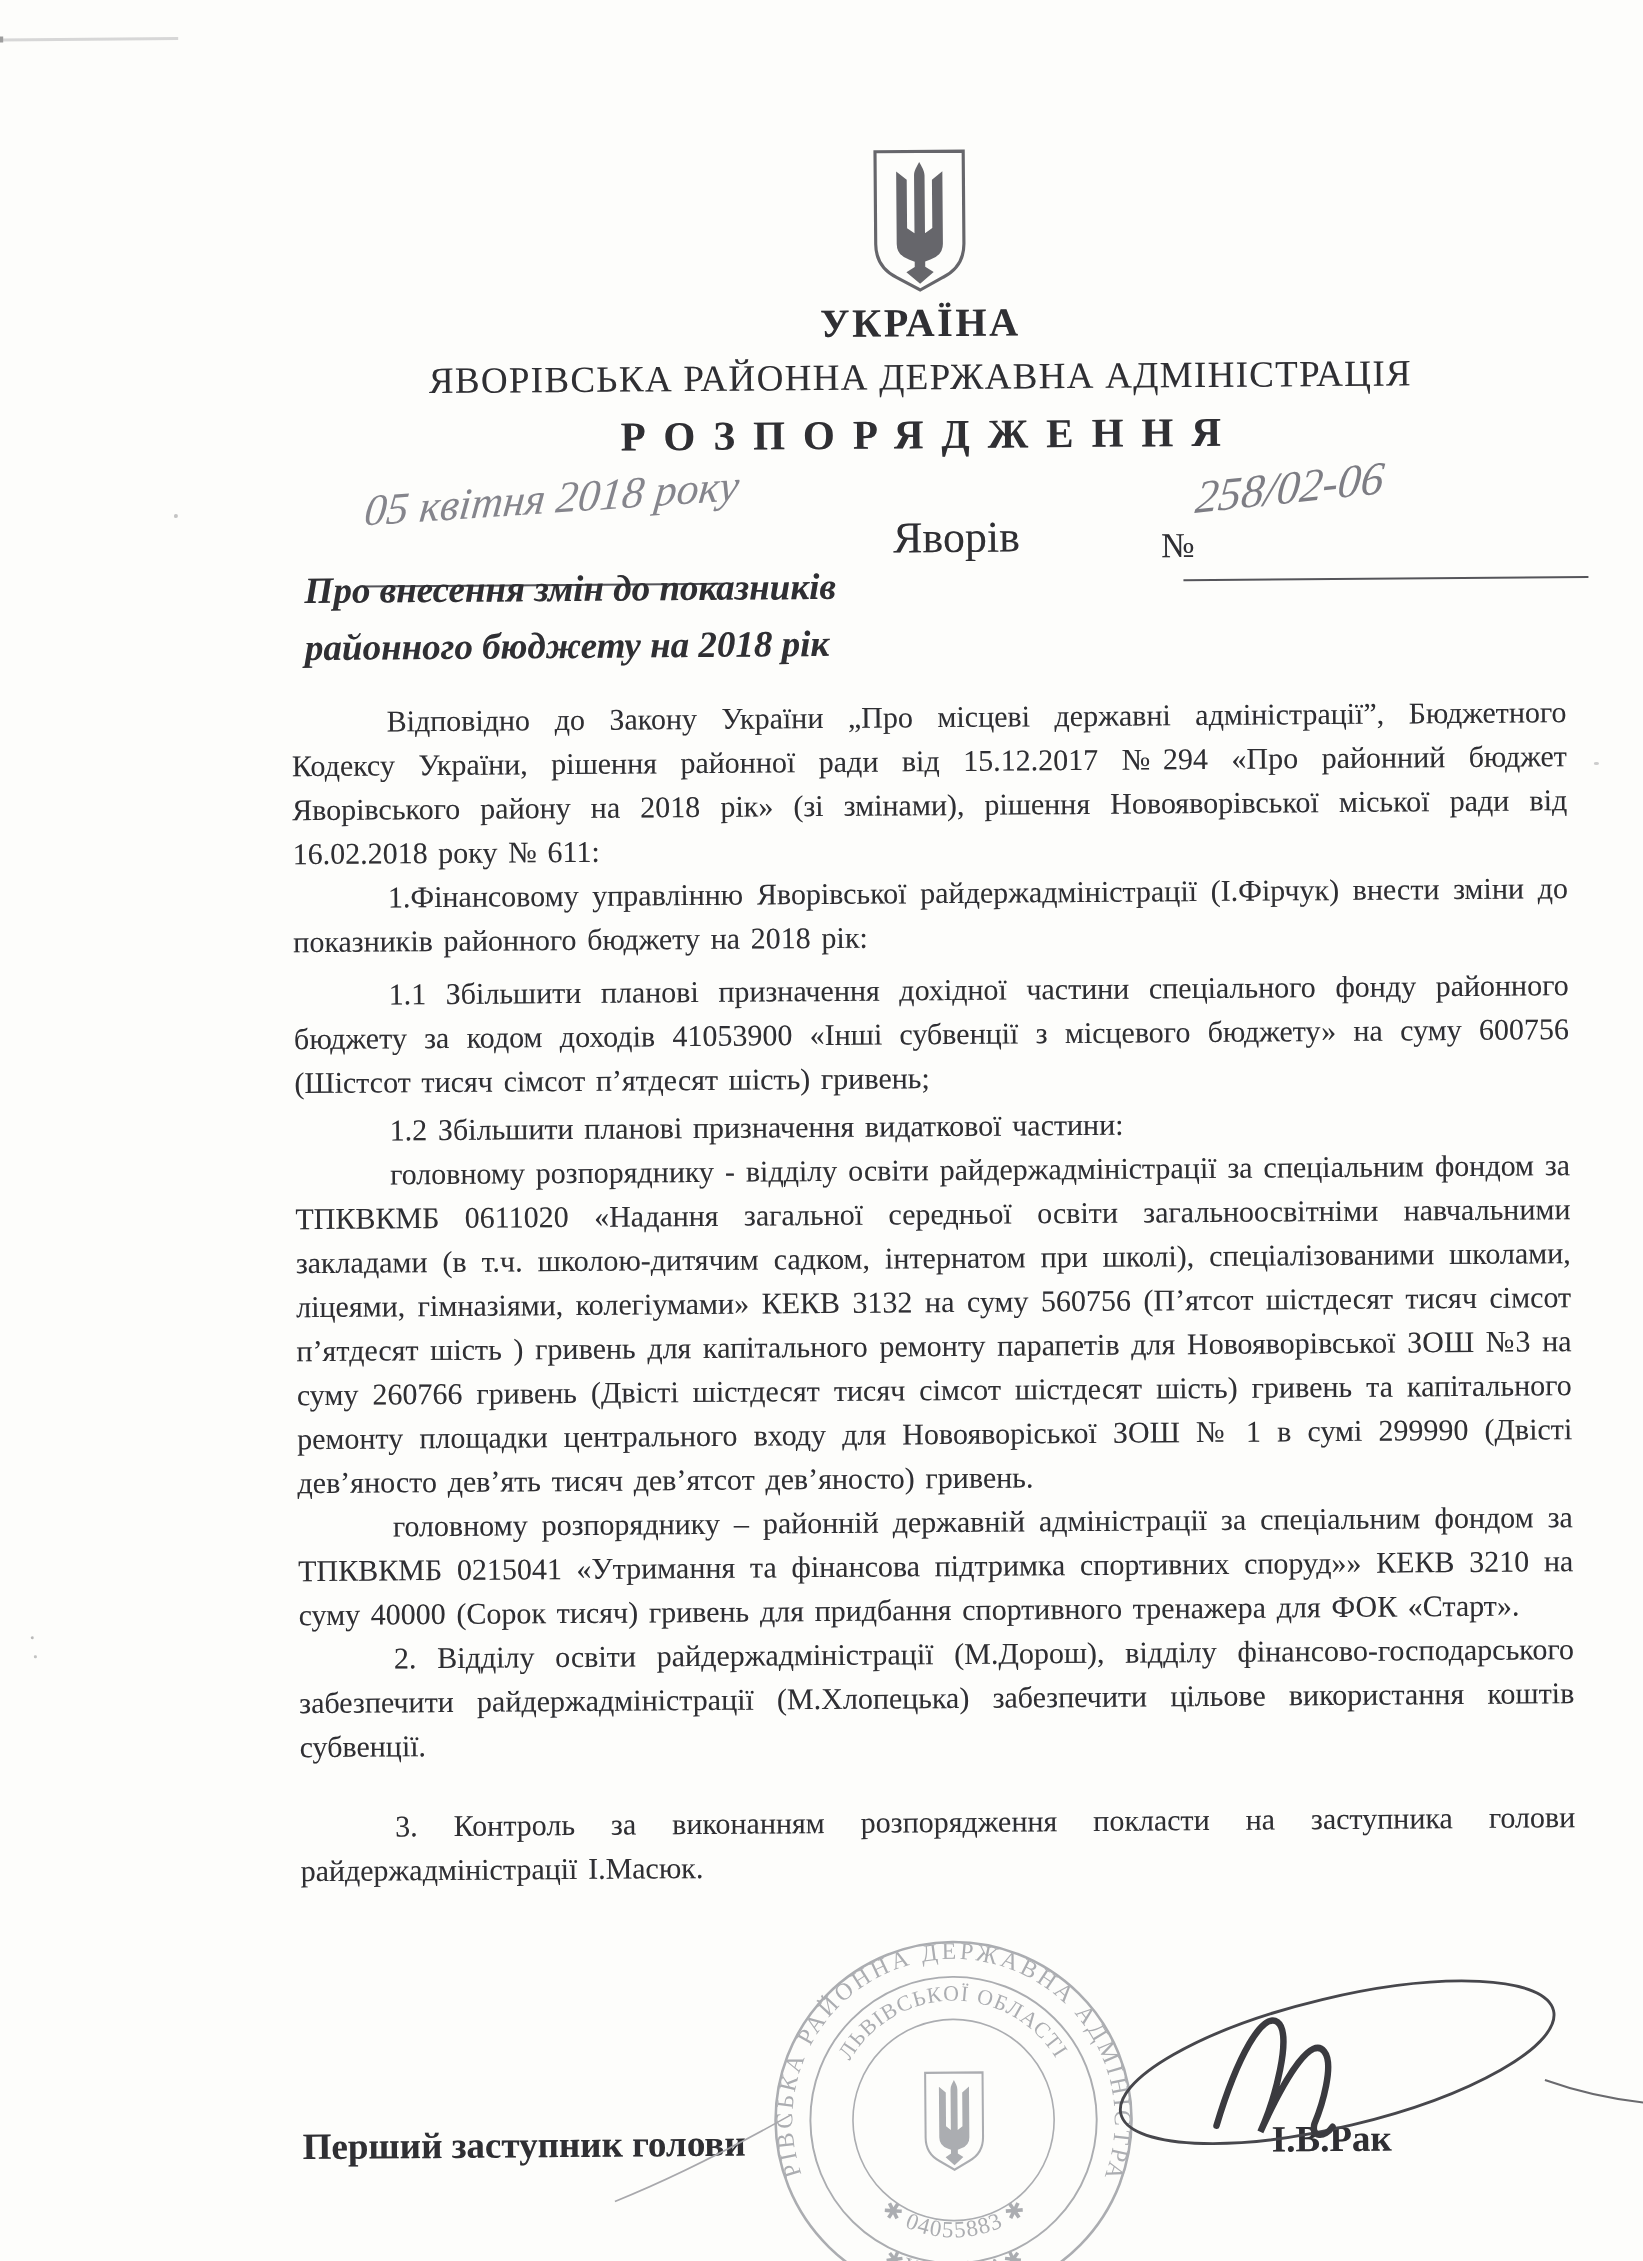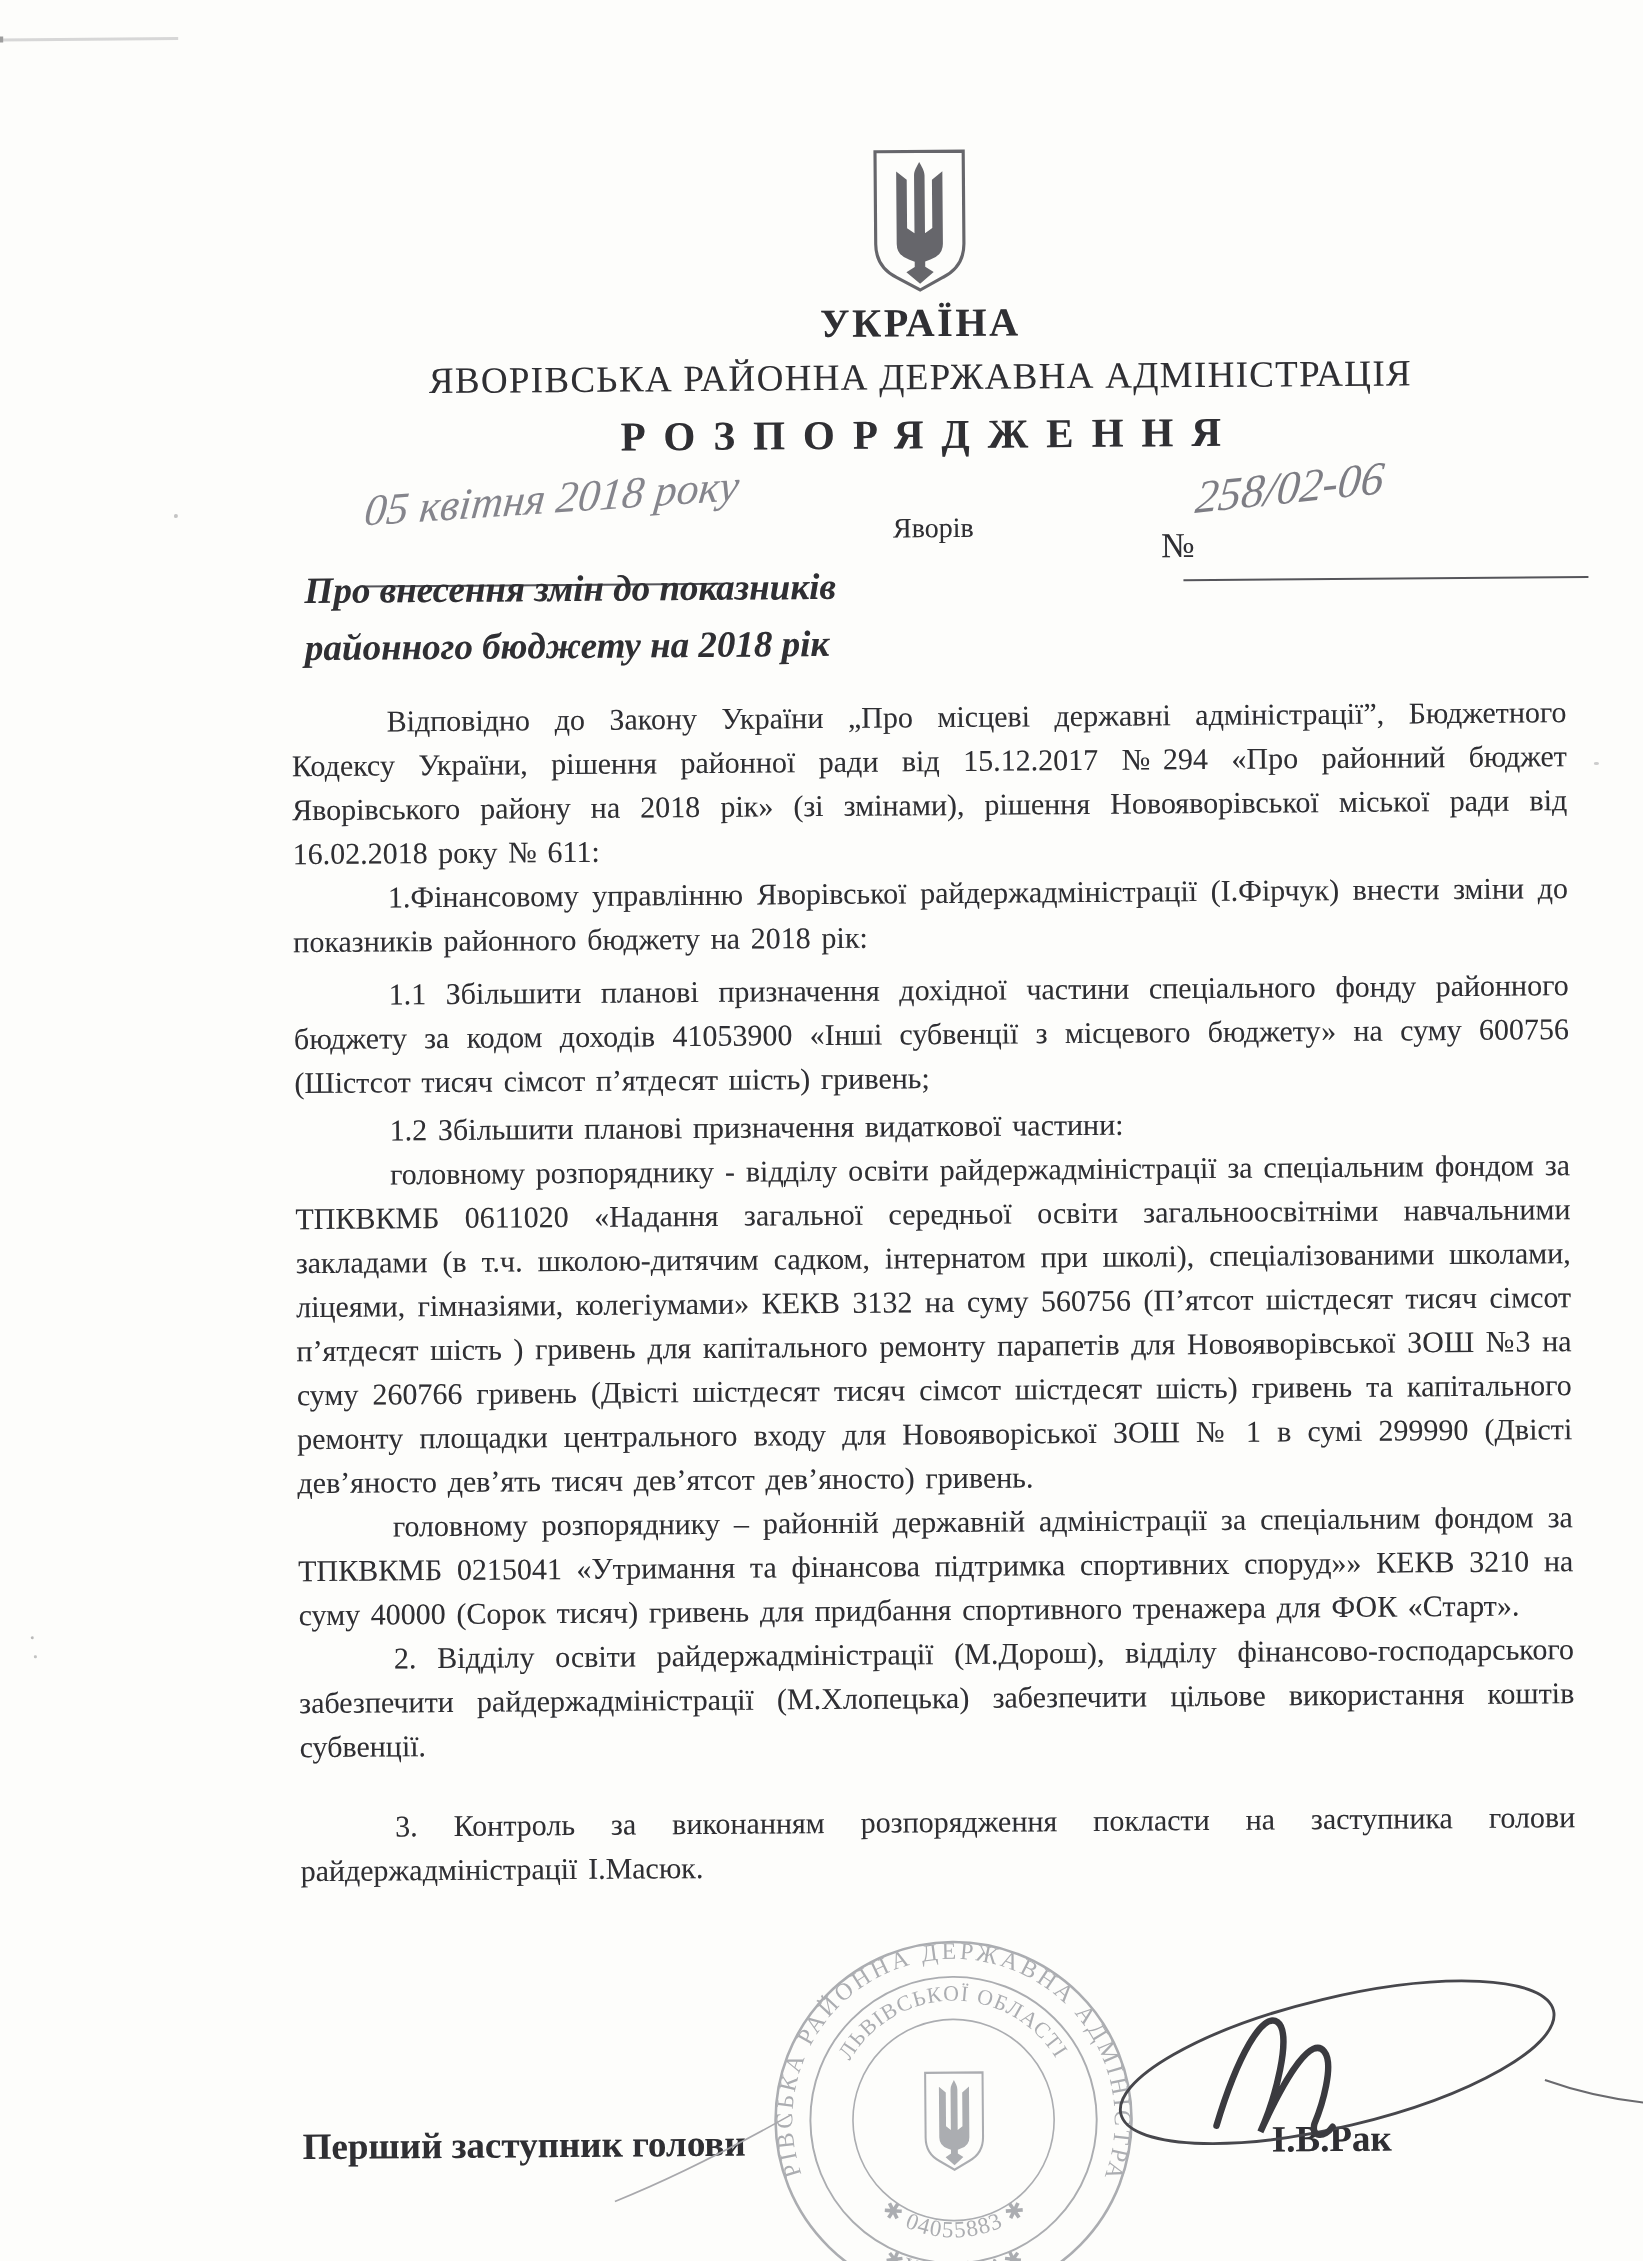--- a/index.html
+++ b/index.html
@@ -15,21 +15,21 @@
   .orgname{position:absolute;left:409px;top:356px;width:1031px;text-align:center;
            font-size:37px;letter-spacing:1.3px;}
   .doctype{position:absolute;left:409px;top:411px;width:1031px;text-align:center;
            font-size:41px;font-weight:bold;letter-spacing:18px;padding-left:18px;box-sizing:border-box;}
 
   
   .hand{font-style:italic;color:#85858c;white-space:nowrap;}
   .date-hand{position:absolute;left:365px;top:482px;font-size:44px;
              transform:rotate(-3.4deg) skewX(-10deg);transform-origin:left bottom;}
   .date-line{position:absolute;left:362px;top:582px;width:365px;height:1.9px;background:#55555a;}
-  .place{position:absolute;left:896px;top:513px;font-size:28px;}
+  .place{position:absolute;left:896px;top:513px;font-size:44px;}
   .num-label{position:absolute;left:1164px;top:529px;font-size:35px;}
   .num-hand{position:absolute;left:1196px;top:474px;font-size:46px;color:#7d7d84;
             transform:rotate(-5.5deg) skewX(-12deg);transform-origin:left bottom;}
   .num-line{position:absolute;left:1186px;top:582px;width:405px;height:1.9px;background:#55555a;}
 
   
   .subject{position:absolute;left:307px;top:558px;font-size:37px;font-weight:bold;font-style:italic;
            line-height:57px;}
 
   

